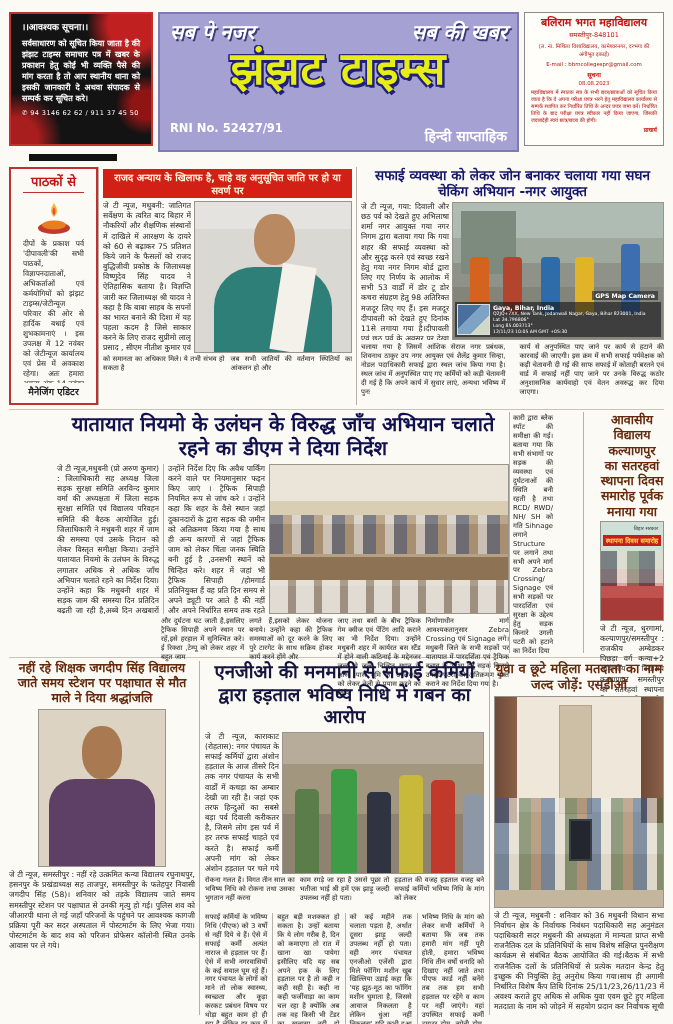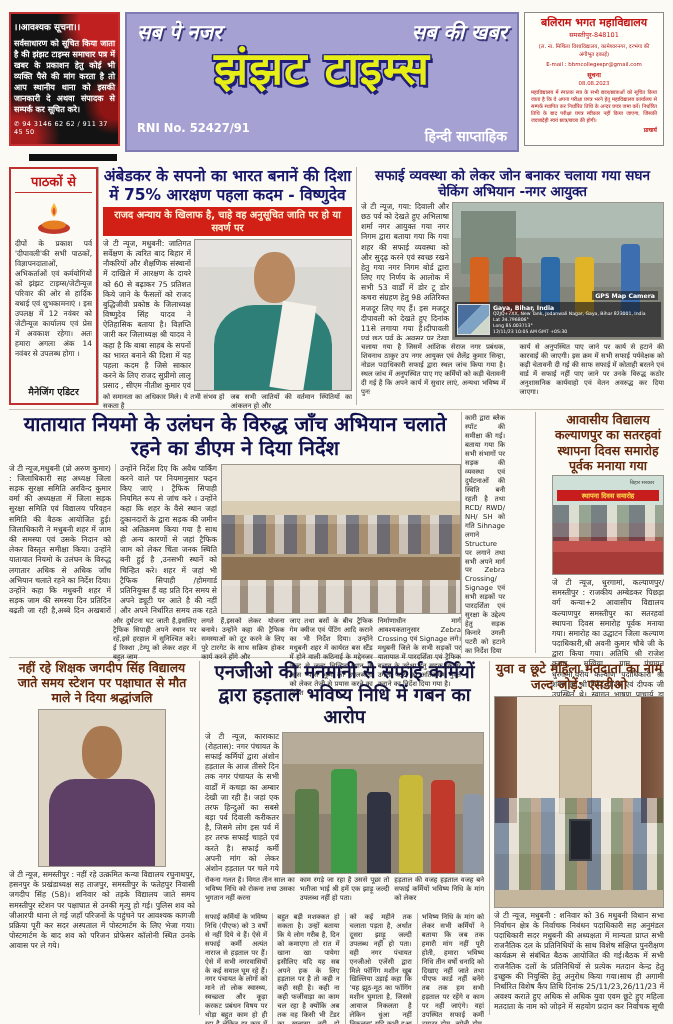--- a/index.html
+++ b/index.html
@@ -7,21 +7,21 @@
   body {
     background:#fbfaf5;
     font-family:"DejaVu Sans", sans-serif;
     color:#1c1c1c;
   }
   .page { width:673px; height:1024px; padding:12px 9px 6px 9px; }
 
   
   .masthead { display:flex; gap:5px; height:140px; }
   .notice-box {
-    width:111px; height:134px; padding:6px 3px;
+    width:144px; height:134px; padding:6px 11px;
     background:
       radial-gradient(circle at 88% 8%, #c02020 0 26px, transparent 48px),
       radial-gradient(circle at 5% 95%, #a81d1d 0 20px, transparent 44px),
       radial-gradient(circle at 96% 70%, #8f1515 0 14px, transparent 30px),
       #131313;
     border:2px solid #c43030; color:#fff;
   }
   .notice-title { font-size:9px; font-weight:bold; margin-bottom:5px; }
   .notice-body { font-size:8px; line-height:1.38; font-weight:bold; text-align:justify; }
   .notice-phone { font-size:6.5px; margin-top:5px; letter-spacing:.4px; }
@@ -70,21 +70,21 @@
   .art-head { font-weight:bold; text-align:center; line-height:1.22; }
   .navy { color:#16166b; }
   .maroon { color:#66290b; }
   .body-txt { font-size:7.6px; line-height:1.34; text-align:justify; overflow:hidden; }
   .tiny-txt { font-size:6.9px; line-height:1.3; text-align:justify; overflow:hidden; }
   .vrule { border-left:1px solid #b5b0a8; }
   .photo { position:relative; overflow:hidden; border:1px solid #9a958c; }
 
   
   .row1 { margin-top:6px; height:238px; }
-  .readers-box { width:89px; border:2px solid #c03030; padding:3px 4px; display:flex; flex-direction:column; }
+  .readers-box { width:89px; border:2px solid #c03030; padding:3px 12px; display:flex; flex-direction:column; }
   .readers-title { color:#c21616; font-weight:bold; font-size:13px; text-align:center; border-bottom:1px solid #c03030; padding-bottom:2px; }
   .diya { height:46px; display:flex; align-items:center; justify-content:center; }
   .readers-body { font-size:7.4px; line-height:1.35; text-align:justify; flex:1; overflow:hidden; }
   .readers-sign { font-weight:bold; font-size:9.5px; text-align:center; padding:2px 0; }
 
   .ambedkar { width:258px; padding:0 4px; }
   .ambedkar .art-head { font-size:15.5px; }
   .red-strip { background:#d32016; color:#fff8dc; font-weight:bold; font-size:9.8px; text-align:center; padding:1.5px 2px; margin:2px 0 3px; }
   .amb-content { display:flex; gap:3px; height:152px; }
   .amb-col { width:88px; }
@@ -106,21 +106,21 @@
   .gps-overlay { position:absolute; right:2px; bottom:2px; left:2px; background:rgba(20,20,25,.62); color:#fff; padding:2px 3px 2px 38px; }
   .gps-map { position:absolute; left:2px; top:2px; bottom:2px; width:33px; background:linear-gradient(135deg,#4a6f9e 0 40%,#7fa3c4 40% 70%,#cfd8c9 70% 100%); border:1px solid #ddd; }
   .gps-brand { position:absolute; right:3px; top:-11px; background:rgba(20,20,25,.55); font-size:6.2px; font-weight:bold; padding:1px 3px; }
   .gps-city { font-size:6.2px; font-weight:bold; }
   .gps-line { font-size:4.6px; line-height:1.3; }
   .safai-caps { display:flex; gap:14px; margin-top:3px; }
   .safai-caps div { flex:1; }
 
   
   .row2 { margin-top:4px; height:244px; border-top:1px solid #c9c4ba; padding-top:2px; }
-  .traffic { width:452px; }
+  .traffic { width:452px;margin-left:48px; }
   .traffic .art-head { font-size:20px; color:#10104e; }
   .traffic-content { display:flex; gap:4px; margin-top:3px; height:150px; }
   .tr-col { width:102px; }
   .tr-photo { flex:1; background:
       linear-gradient(180deg,#eae5d8 0 24%,#d9cdb4 24% 40%,#b5a184 40% 62%,#8d7253 62% 82%,#6e5238 82% 100%); }
   .tr-people { position:absolute; top:34%; left:0; right:0; height:26%;
       background:repeating-linear-gradient(90deg, rgba(52,62,98,.55) 0 13px, rgba(150,120,88,.45) 13px 22px, rgba(222,222,228,.5) 22px 31px); }
   .tr-chairs { position:absolute; bottom:0; left:0; right:0; height:22%;
       background:repeating-linear-gradient(90deg, rgba(245,243,238,.85) 0 18px, rgba(190,185,175,.6) 18px 26px); }
   .traffic-caps { display:flex; gap:5px; margin-top:3px; padding-left:104px; }
@@ -216,21 +216,20 @@
           <ellipse cx="22" cy="30" rx="12" ry="4.5" fill="#e67e22"></ellipse>
           <path d="M22 8 C26 14 26 18 22 22 C18 18 18 14 22 8 Z" fill="#f6b93b"></path>
           <path d="M22 12 C24 15 24 18 22 20.5 C20 18 20 15 22 12 Z" fill="#e55039"></path>
         </svg>
       </div>
       <div class="readers-body">दीपों के प्रकाश पर्व 'दीपावली'की सभी पाठकों, विज्ञापनदाताओं, अभिकर्ताओं एवं कर्मयोगियों को झंझट टाइम्स/जेटीन्यूज परिवार की ओर से हार्दिक बधाई एवं शुभकामनाएं । इस उपलक्ष में 12 नवंबर को जेटीन्यूज कार्यालय एवं प्रेस में अवकाश रहेगा। अतः हमारा अगला अंक 14 नवंबर से उपलब्ध होगा ।</div>
       <div class="readers-sign">मैनेजिंग एडिटर</div>
     </div>
 
     <div class="ambedkar vrule">
-      <div class="art-head navy">अंबेडकर के सपनो का भारत बनानें की दिशा में 75% आरक्षण पहला कदम - विष्णुदेव</div>
       <div class="red-strip">राजद अन्याय के खिलाफ है, चाहे वह अनुसूचित जाति पर हो या सवर्ण पर</div>
       <div class="amb-content">
         <div class="amb-col body-txt">जे टी न्यूज, मधुबनी: जातिगत सर्वेक्षण के त्वरित बाद बिहार में नौकरियों और शैक्षणिक संस्थानों में दाखिले में आरक्षण के दायरे को 60 से बढ़ाकर 75 प्रतिशत किये जाने के फैसलों को राजद बुद्धिजीवी प्रकोष्ठ के जिलाध्यक्ष विष्णुदेव सिंह यादव ने ऐतिहासिक बताया है। विज्ञप्ति जारी कर जिलाध्यक्ष श्री यादव ने कहा है कि बाबा साहब के सपनों का भारत बनाने की दिशा में यह पहला कदम है जिसे साकार करने के लिए राजद सुप्रीमो लालू प्रसाद , सीएम नीतीश कुमार एवं डिप्टी सीएम तेजस्वी यादव ने नीव रखी है। डॉ अंबेडकर का सपना था कि इस देश की सभी जाति-बिरादरी</div>
         <div class="photo amb-photo">
           <div class="amb-body-shape"></div>
           <div class="amb-head-shape"></div>
           <div class="amb-scarf"></div>
         </div>
       </div>
       <div class="amb-cap tiny-txt">

